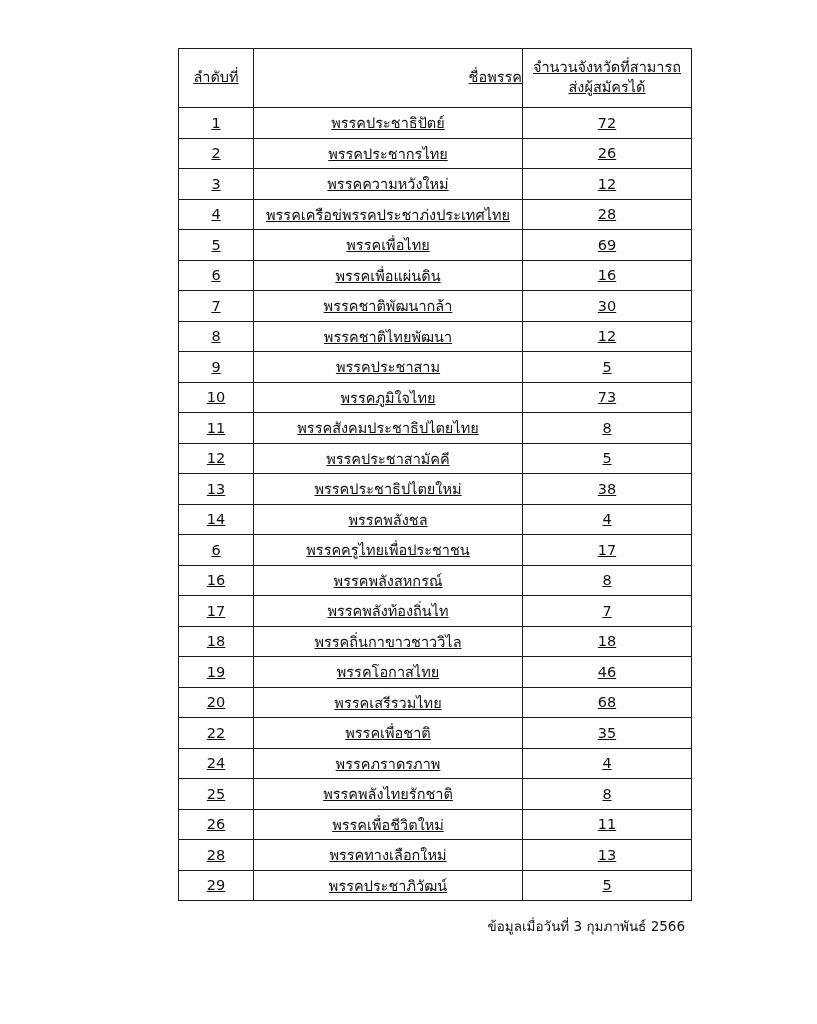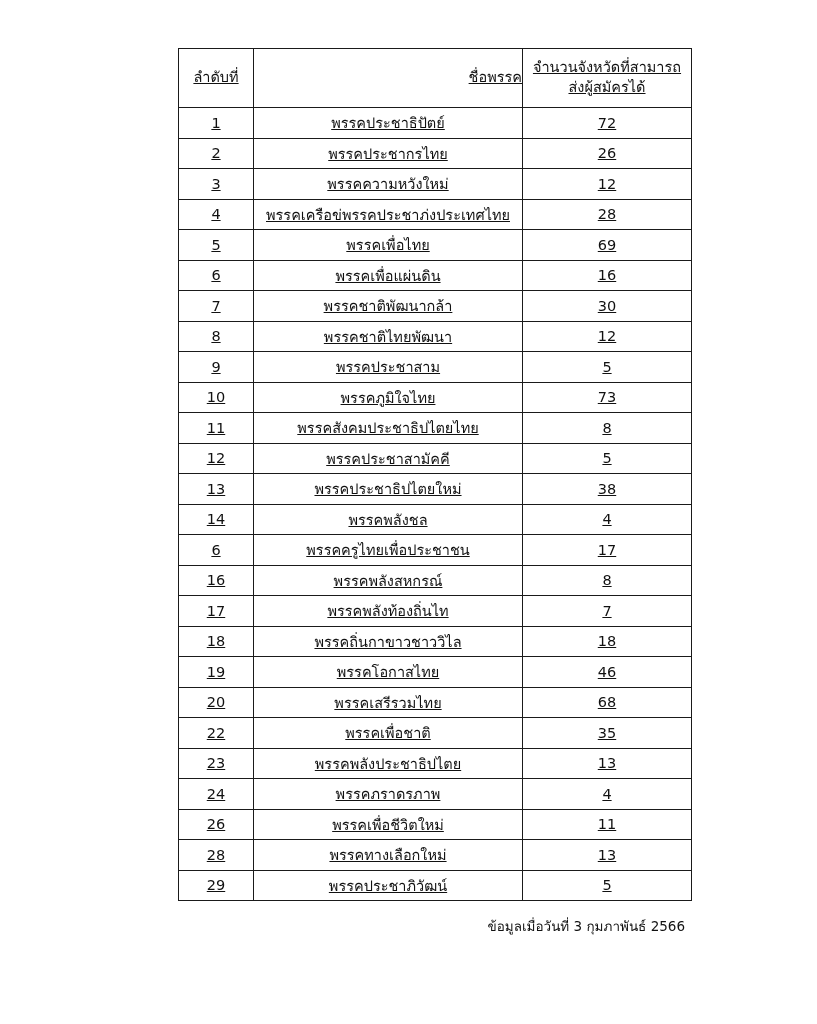--- a/index.html
+++ b/index.html
@@ -195,30 +195,30 @@
           <td class="cell-no">20</td>
           <td class="cell-name">พรรคเสรีรวมไทย</td>
           <td class="cell-count">68</td>
         </tr>
         <tr>
           <td class="cell-no">22</td>
           <td class="cell-name">พรรคเพื่อชาติ</td>
           <td class="cell-count">35</td>
         </tr>
         <tr>
-          <td class="cell-no">23</td>
-          <td class="cell-name">พรรคพลังประชาธิปไตย</td>
-          <td class="cell-count">13</td>
-        </tr>
-        <tr>
           <td class="cell-no">24</td>
           <td class="cell-name">พรรคภราดรภาพ</td>
           <td class="cell-count">4</td>
         </tr>
         <tr>
+          <td class="cell-no">25</td>
+          <td class="cell-name">พรรคพลังไทยรักชาติ</td>
+          <td class="cell-count">8</td>
+        </tr>
+        <tr>
           <td class="cell-no">26</td>
           <td class="cell-name">พรรคเพื่อชีวิตใหม่</td>
           <td class="cell-count">11</td>
         </tr>
         <tr>
           <td class="cell-no">28</td>
           <td class="cell-name">พรรคทางเลือกใหม่</td>
           <td class="cell-count">13</td>
         </tr>
         <tr>

